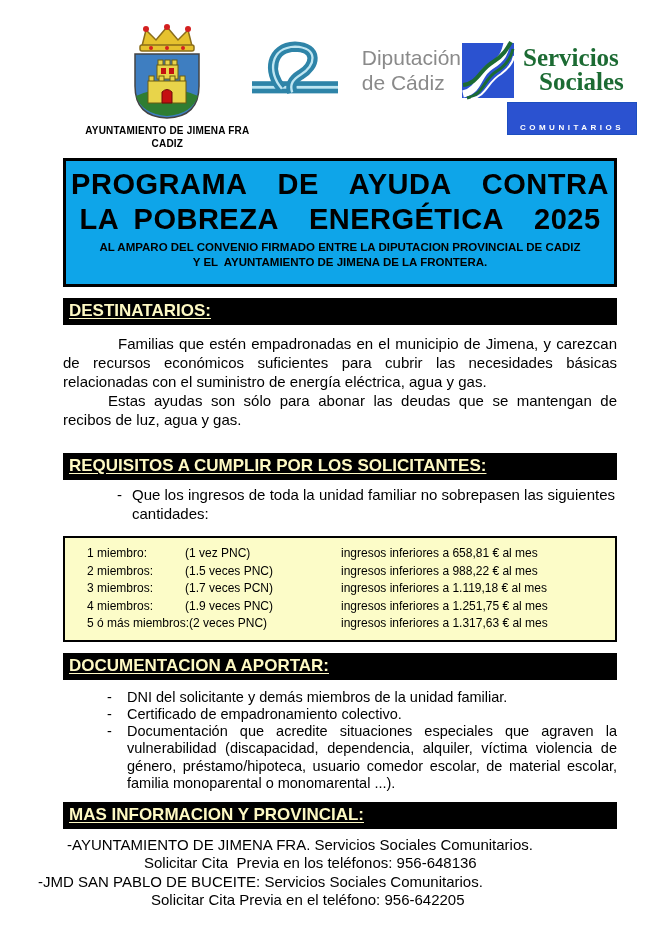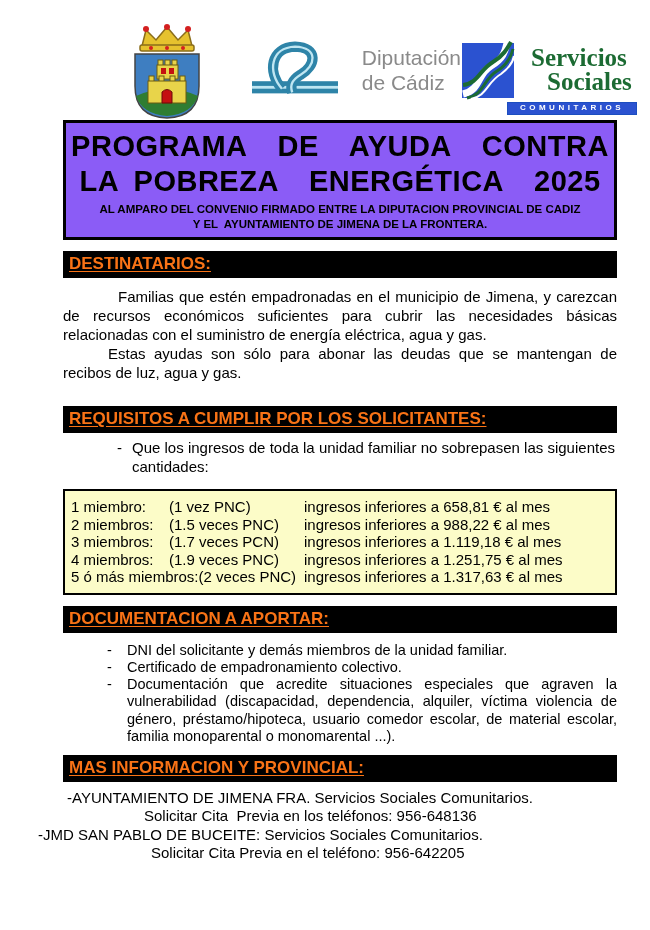--- a/index.html
+++ b/index.html
@@ -10,54 +10,54 @@
     font-family:"Liberation Sans","DejaVu Sans",sans-serif;
   }
 
   
   .logos{display:flex;justify-content:space-between;align-items:flex-start;width:554px;margin-left:20px;}
   .logo-jimena{width:190px;display:flex;flex-direction:column;align-items:center;}
   .jimena-caption{margin-top:4px;text-align:center;font-size:10px;font-weight:bold;line-height:13px;letter-spacing:.2px;}
   .logo-diputacion{display:flex;align-items:center;gap:24px;margin-top:14px;}
   .dip-text{font-size:21px;color:#8a8a8a;line-height:25px;}
   .logo-servicios{margin-top:16px;width:178px;}
-  .ss-row{display:flex;align-items:flex-start;gap:16px;}
+  .ss-row{display:flex;align-items:flex-start;gap:8px;}
   .ss-text{font-family:"Liberation Serif","DejaVu Serif",serif;color:#1c6b33;font-size:25px;font-weight:bold;line-height:24px;margin-top:6px;}
   .ss-text .ss-l2{text-indent:16px;}
   .ss-banner{margin-left:46px;margin-top:2px;width:128px;background:#2b52d0;color:#fff;
-    font-size:8px;font-weight:bold;letter-spacing:3.5px;text-align:center;padding:0 0 2px;border:1px solid #1c4ec0;}
-
-  
-  .banner{margin-top:0;border:3px solid #000;background:#8b5cf6;text-align:center;padding:6px 2px 5px;}
+    font-size:8px;font-weight:bold;letter-spacing:3.5px;text-align:center;padding:20px 0 2px;border:1px solid #1c4ec0;}
+
+  
+  .banner{margin-top:8px;border:3px solid #000;background:#0ea5e9;text-align:center;padding:6px 2px 14px;}
   .banner-title{font-weight:bold;font-size:29px;line-height:35px;letter-spacing:.5px;word-spacing:7px;white-space:pre-wrap;}
   .banner-sub{font-weight:bold;font-size:11.5px;line-height:15px;white-space:pre-wrap;}
   .banner-sub.first{margin-top:3px;}
 
   
-  .bar{background:#000;color:#f97316;font-weight:bold;font-size:17px;padding:3px 6px 4px;}
+  .bar{background:#000;color:#fef9c3;font-weight:bold;font-size:17px;padding:3px 6px 4px;}
   .bar span{text-decoration:underline;text-underline-offset:2px;}
   .bar.dest{margin-top:11px;}
   .bar.req{margin-top:24px;}
   .bar.doc{margin-top:11px;}
   .bar.info{margin-top:10px;}
 
   
   .dest-p{margin:0;font-size:15px;line-height:19px;text-align:justify;}
   .dest-p.p1{margin-top:9px;text-indent:55px;}
   .dest-p.p2{text-indent:45px;}
 
   
   .req-bullet{position:relative;margin-top:5px;padding-left:69px;padding-right:2px;font-size:15px;line-height:19px;text-align:justify;}
   .req-bullet::before{content:"-";position:absolute;left:54px;}
 
   
-  .income-box{margin-top:13px;border:2px solid #000;background:#fcfcc8;padding:7px 6px;font-size:15px;line-height:17.5px;}
+  .income-box{margin-top:13px;border:2px solid #000;background:#fcfcc8;padding:7px 22px;font-size:12px;line-height:17.5px;}
   .trow{position:relative;display:flex;white-space:nowrap;}
   .tmember{display:inline-block;min-width:98px;}
-  .tamount{position:absolute;left:233px;}
+  .tamount{position:absolute;left:254px;}
 
   
   .doc-list{list-style:none;margin:9px 0 0 44px;padding:0;font-size:14.5px;line-height:17.3px;}
   .doc-list li{position:relative;padding-left:20px;text-align:justify;}
   .doc-list li::before{content:"-";position:absolute;left:0;}
 
   
   .info-block{margin-left:-25px;margin-top:7px;font-size:15px;line-height:18.2px;font-weight:normal;}
   .iline.c1{padding-left:29px;}
   .iline.c2{padding-left:106px;white-space:pre-wrap;}
@@ -92,20 +92,24 @@
         <rect x="33" y="41" width="21" height="14" fill="#e8d44a" stroke="#6b5b10"></rect>
         <rect x="25" y="52" width="5" height="6" fill="#e8d44a" stroke="#6b5b10"></rect>
         <rect x="35" y="52" width="5" height="6" fill="#e8d44a" stroke="#6b5b10"></rect>
         <rect x="46" y="52" width="5" height="6" fill="#e8d44a" stroke="#6b5b10"></rect>
         <rect x="56" y="52" width="5" height="6" fill="#e8d44a" stroke="#6b5b10"></rect>
         <rect x="24" y="57" width="38" height="22" fill="#e8d44a" stroke="#6b5b10"></rect>
         <rect x="37" y="44" width="5" height="6" fill="#c41111"></rect>
         <rect x="45" y="44" width="5" height="6" fill="#c41111"></rect>
         <path d="M38,79 v-11 q5,-5 10,0 v11 z" fill="#c41111" stroke="#6b0b0b"></path>
       </svg>
+      <div class="jimena-caption">
+        <div>AYUNTAMIENTO DE JIMENA FRA</div>
+        <div>CADIZ</div>
+      </div>
     </div>
 
     <div class="logo-diputacion">
       <svg width="86" height="64" viewBox="0 0 92 68">
         <rect x="0" y="46" width="92" height="13" fill="#2e84a8"></rect>
         <rect x="0" y="51" width="92" height="3" fill="#bfe6f2"></rect>
         <path d="M32,54 C16,36 20,10 46,9 C72,10 68,30 52,39 C44,44 40,49 43,58" fill="none" stroke="#2e84a8" stroke-width="11"></path>
         <path d="M32,54 C16,36 20,10 46,9 C72,10 68,30 52,39 C44,44 40,49 43,58" fill="none" stroke="#bfe6f2" stroke-width="2.5"></path>
       </svg>
       <div class="dip-text">

